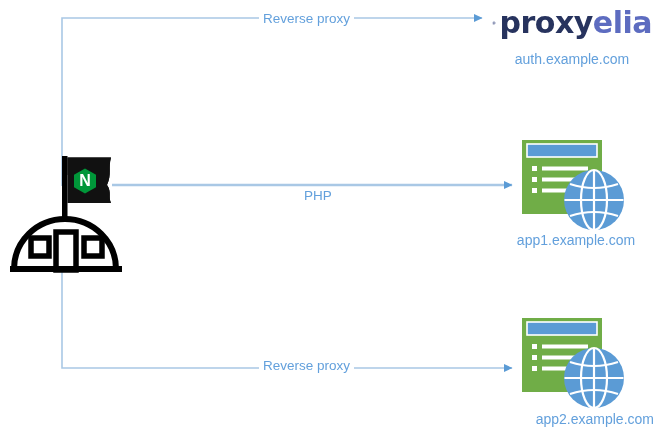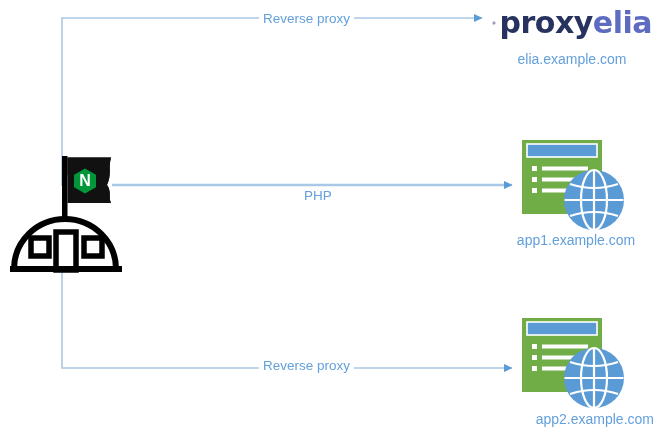--- a/index.html
+++ b/index.html
@@ -153,21 +153,21 @@
 
       <circle cx="23" cy="23" r="10.2" fill="#2b3a72"></circle>
 
       <circle cx="23" cy="19.5" r="3.4" fill="#ffffff"></circle>
       <path d="M21.1,21.5 L24.9,21.5 L26.1,29.6 L19.9,29.6 Z" fill="#ffffff"></path>
     </svg>
     <div id="authelia-wordmark">
       <span class="wm-dark">proxy</span><span class="wm-light">elia</span>
     </div>
   </div>
-  <div class="host-caption" id="caption-auth">elia.example.com</div>
+  <div class="host-caption" id="caption-auth">auth.example.com</div>
 
   <div class="node" id="node-app1">
     <svg viewBox="0 0 108 94" width="108" height="94" xmlns="http://www.w3.org/2000/svg">
 
       <rect x="2" y="2" width="80" height="74" fill="#70ad47"></rect>
 
       <rect x="7" y="6" width="70" height="13" fill="#5b9bd5" stroke="#ffffff" stroke-width="1.6"></rect>
 
       <rect x="12" y="28" width="5" height="5" fill="#ffffff"></rect>
       <rect x="22" y="28.5" width="46" height="4" fill="#ffffff"></rect>

